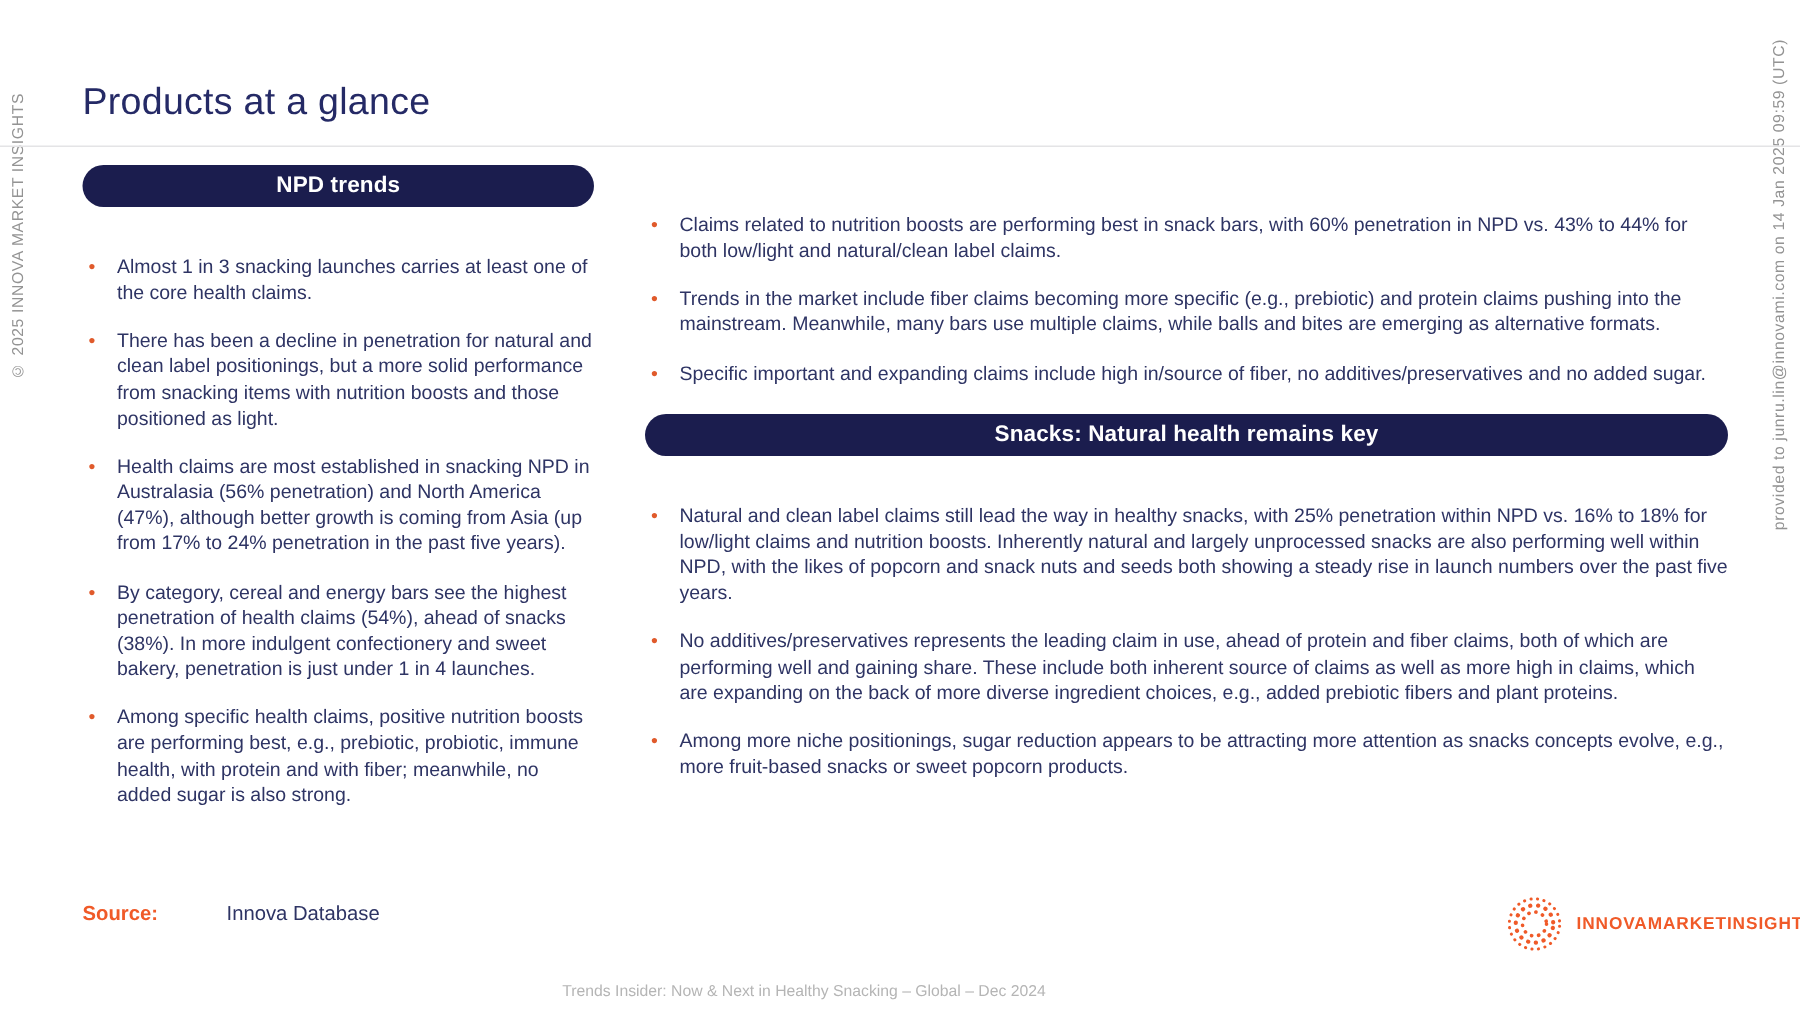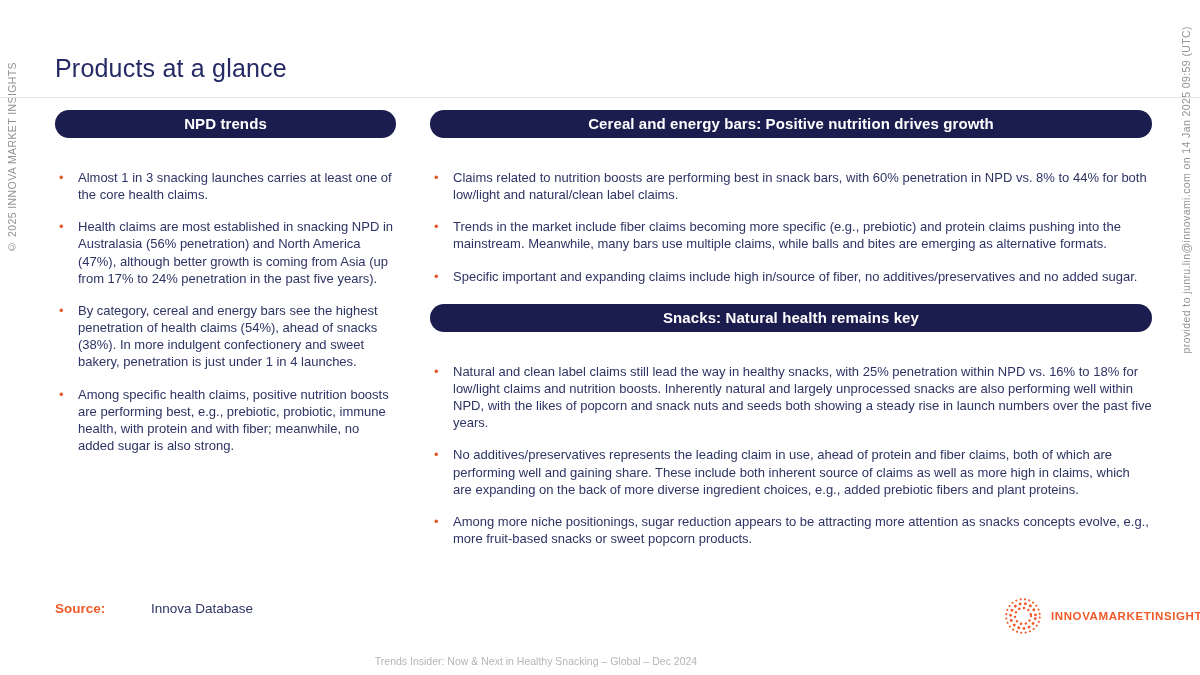--- a/index.html
+++ b/index.html
@@ -94,32 +94,32 @@
   <div class="watermark wm-right">provided to junru.lin@innovami.com on 14 Jan 2025 09:59 (UTC)</div>
 
   <h1 class="page-title">Products at a glance</h1>
   <div class="title-rule"></div>
 
   <div class="col-left">
     <div class="section-header">NPD trends</div>
     <ul class="bullets">
 
     <li>Almost 1 in 3 snacking launches carries at least one of the core health claims.</li>
+        <li>There has been a decline in penetration for natural and clean label positionings, but a more solid performance from snacking items with nutrition boosts and those positioned as light.</li>
         <li>Health claims are most established in snacking NPD in Australasia (56% penetration) and North America (47%), although better growth is coming from Asia (up from 17% to 24% penetration in the past five years).</li>
         <li>By category, cereal and energy bars see the highest penetration of health claims (54%), ahead of snacks (38%). In more indulgent confectionery and sweet bakery, penetration is just under 1 in 4 launches.</li>
         <li>Among specific health claims, positive nutrition boosts are performing best, e.g., prebiotic, probiotic, immune health, with protein and with fiber; meanwhile, no added sugar is also strong.</li>
       </ul>
   </div>
 
   <div class="col-right">
     <div>
-      <div class="section-header">Cereal and energy bars: Positive nutrition drives growth</div>
       <ul class="bullets">
 
-      <li>Claims related to nutrition boosts are performing best in snack bars, with 60% penetration in NPD vs. 8% to 44% for both low/light and natural/clean label claims.</li>
+      <li>Claims related to nutrition boosts are performing best in snack bars, with 60% penetration in NPD vs. 43% to 44% for both low/light and natural/clean label claims.</li>
           <li>Trends in the market include fiber claims becoming more specific (e.g., prebiotic) and protein claims pushing into the mainstream. Meanwhile, many bars use multiple claims, while balls and bites are emerging as alternative formats.</li>
           <li>Specific important and expanding claims include high in/source of fiber, no additives/preservatives and no added sugar.</li>
         </ul>
     </div>
     <div class="snacks-block">
       <div class="section-header">Snacks: Natural health remains key</div>
       <ul class="bullets">
 
       <li>Natural and clean label claims still lead the way in healthy snacks, with 25% penetration within NPD vs. 16% to 18% for low/light claims and nutrition boosts. Inherently natural and largely unprocessed snacks are also performing well within NPD, with the likes of popcorn and snack nuts and seeds both showing a steady rise in launch numbers over the past five years.</li>
           <li>No additives/preservatives represents the leading claim in use, ahead of protein and fiber claims, both of which are performing well and gaining share. These include both inherent source of claims as well as more high in claims, which are expanding on the back of more diverse ingredient choices, e.g., added prebiotic fibers and plant proteins.</li>

